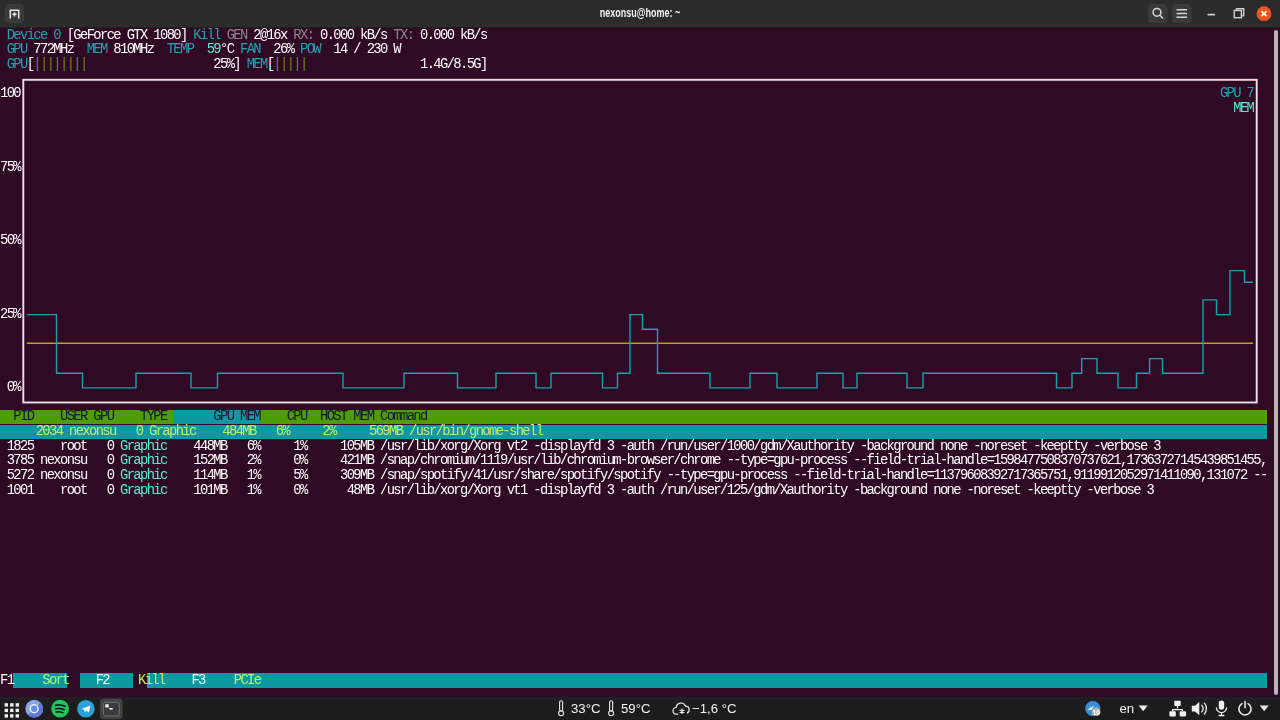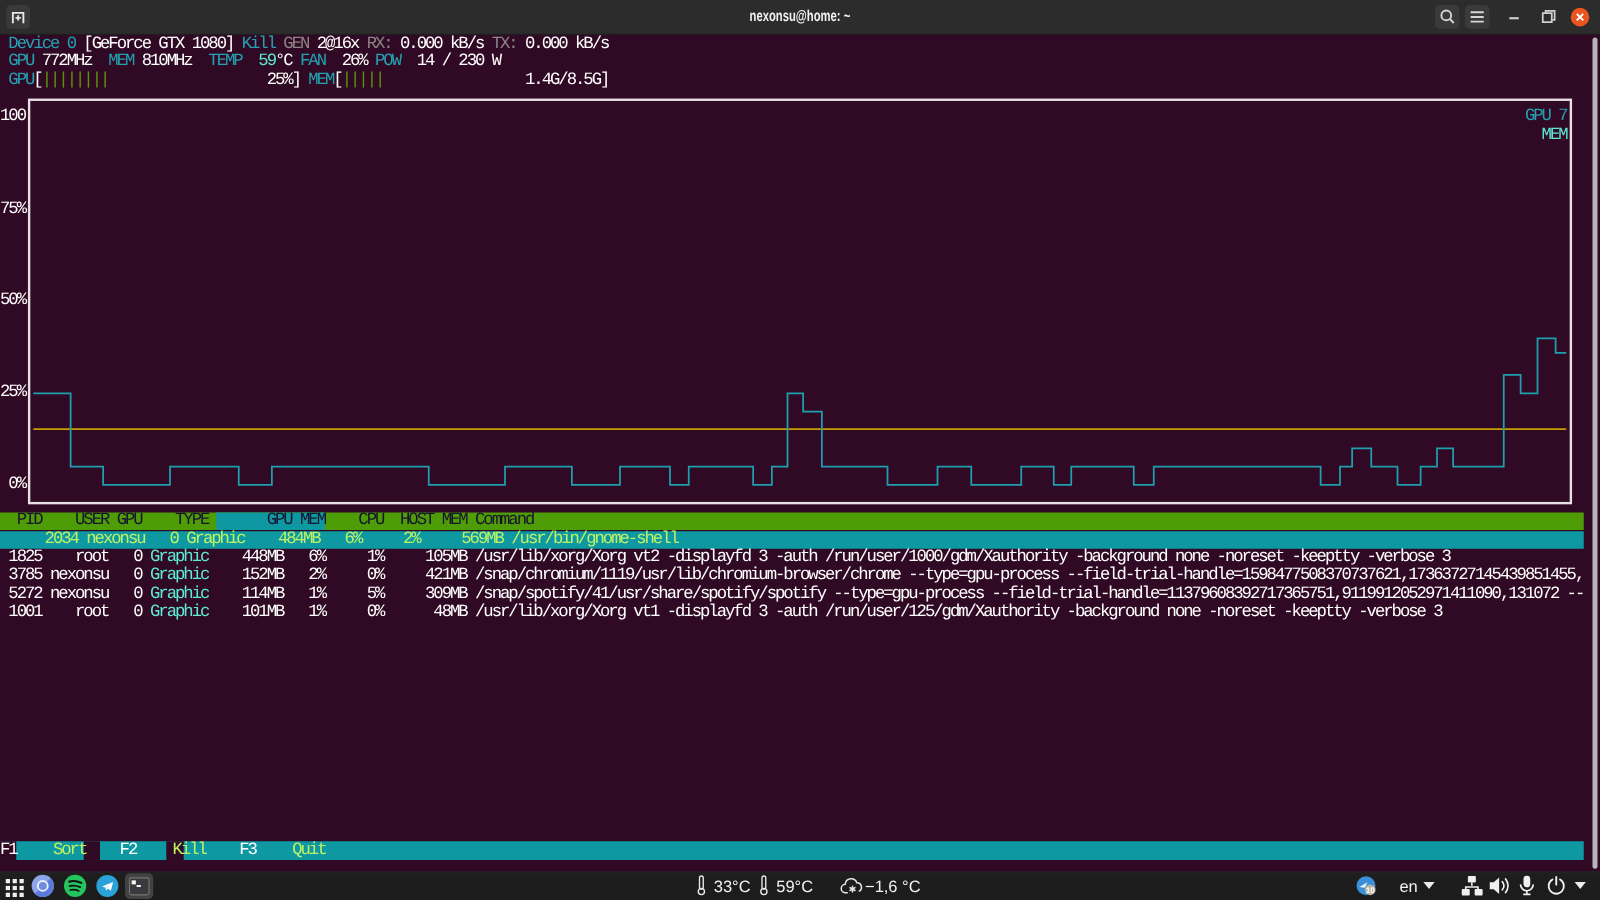--- a/index.html
+++ b/index.html
@@ -72,21 +72,21 @@
 
 
 
 
 
 
 
 
 
 
-F1<span class="sel">Sort    </span>F2<span class="sel">Kill    </span>F3<span class="sel">Quit</span></pre>
+F1<span class="sel">Sort    </span>F2<span class="sel">Kill    </span>F3<span class="sel">PCIe</span></pre>
 <svg class="chart" width="1280" height="500" viewBox="0 0 1280 500">
 <rect x="23.3" y="79.8" width="1233.4" height="322.7" fill="none" stroke="#e7e1e7" stroke-width="1.9"></rect>
 <line x1="26.7" y1="343.2" x2="1253.0" y2="343.2" stroke="#c4a000" stroke-width="1.4"></line>
 <polyline points="26.7,314.6 56.5,314.6 56.5,373.2 82.5,373.2 82.5,387.9 136,387.9 136,373.2 191,373.2 191,387.9 217.5,387.9 217.5,373.2 343,373.2 343,387.9 404,387.9 404,373.2 457.5,373.2 457.5,387.9 496,387.9 496,373.2 536,373.2 536,387.9 551,387.9 551,373.2 602.5,373.2 602.5,387.9 617.5,387.9 617.5,373.2 630,373.2 630,314.6 642.5,314.6 642.5,329.2 657.5,329.2 657.5,373.2 710,373.2 710,387.9 750,387.9 750,373.2 777,373.2 777,387.9 817,387.9 817,373.2 843,373.2 843,387.9 857,387.9 857,373.2 907,373.2 907,387.9 923,387.9 923,373.2 1056.5,373.2 1056.5,387.9 1072,387.9 1072,373.2 1081.7,373.2 1081.7,358.6 1097,358.6 1097,373.2 1118,373.2 1118,387.9 1136.5,387.9 1136.5,373.2 1149.6,373.2 1149.6,358.6 1162.5,358.6 1162.5,373.2 1203,373.2 1203,299.9 1216.5,299.9 1216.5,314.6 1230,314.6 1230,270.6 1244.5,270.6 1244.5,282.3 1253.0,282.3" fill="none" stroke="#1d9fae" stroke-width="1.4"></polyline>
 </svg>
 <div id="sbar"></div>
 <div id="titlebar"></div>
 <div id="title"><b>nexonsu@home: ~</b></div>
 <svg class="tbar" width="1280" height="28" viewBox="0 0 1280 28">
 <rect x="5" y="4" width="19" height="19" rx="3.5" fill="#3b3a3a"></rect>

